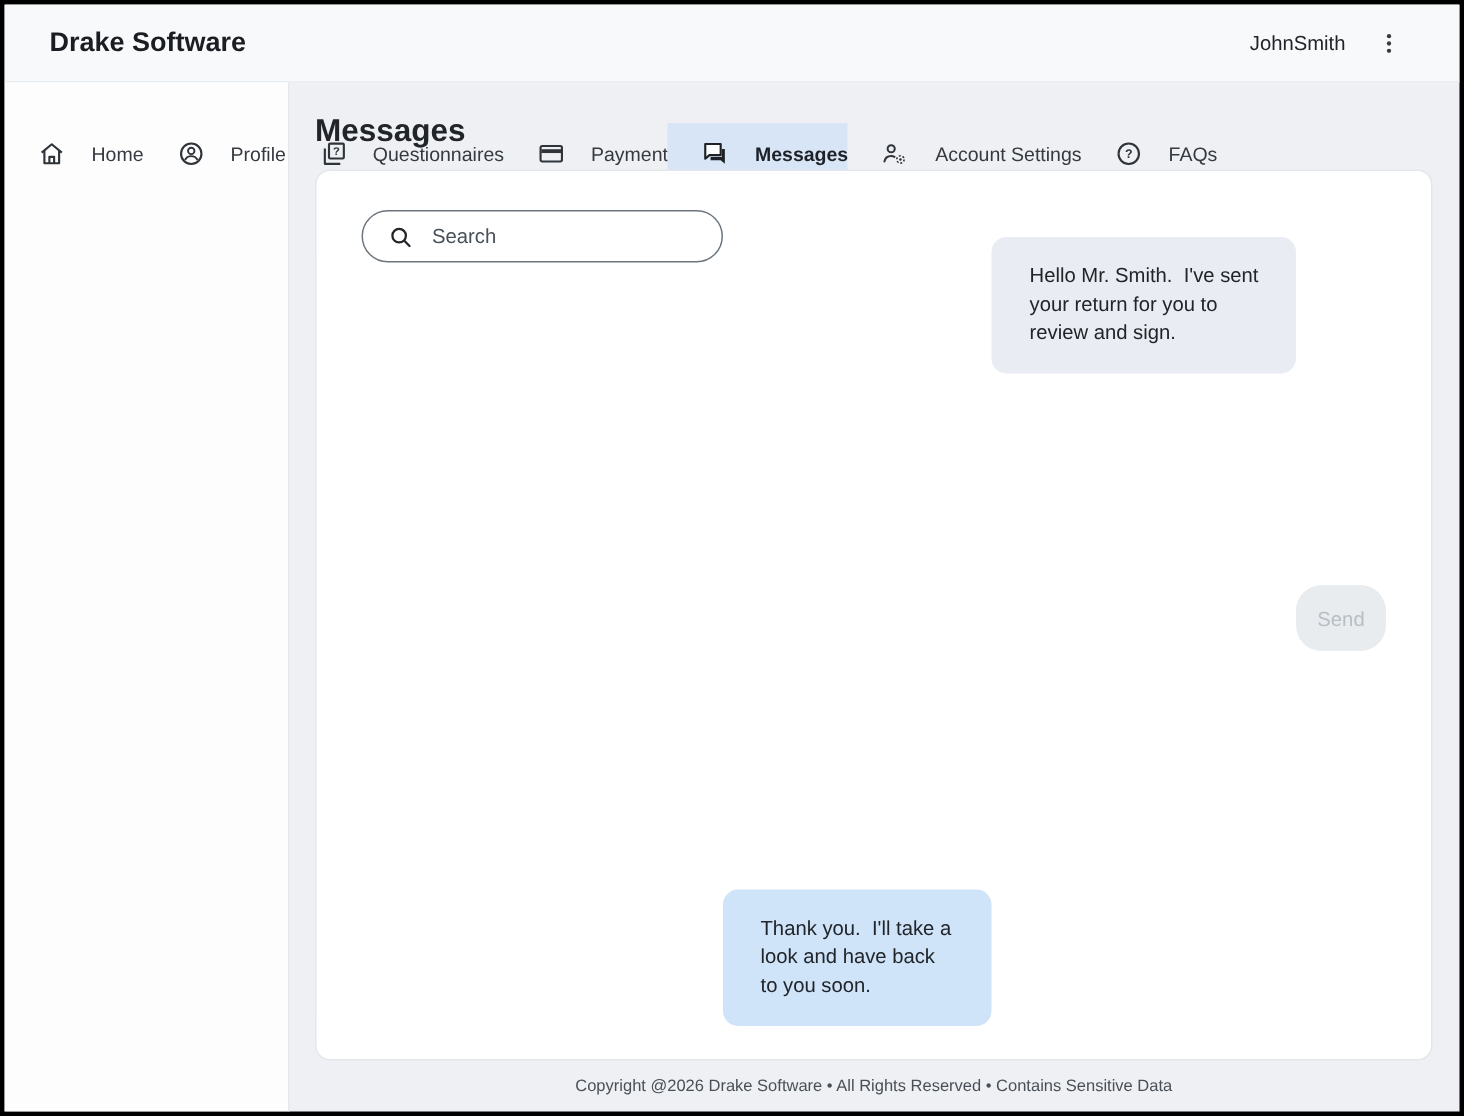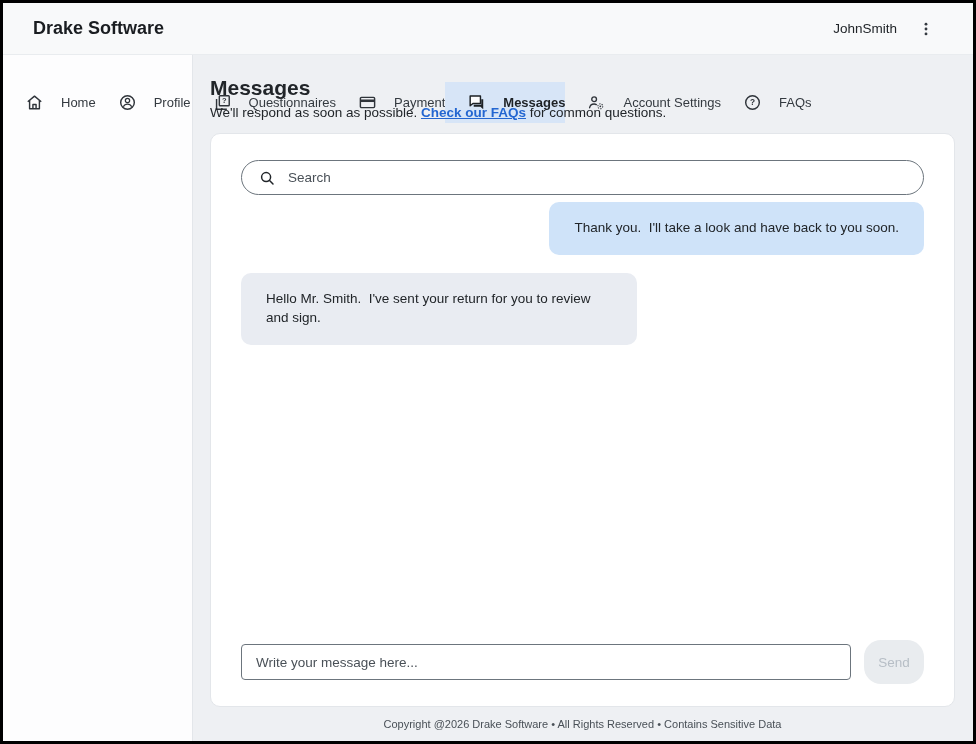--- a/index.html
+++ b/index.html
@@ -65,21 +65,21 @@
   .page-subtitle { margin-top: 5px; font-size: 13.5px; color: #212529; }
   .page-subtitle a { color: #2366d1; font-weight: bold; text-decoration: underline; cursor: pointer; }
 
   
   .chat-card {
     margin-top: 13px; flex: 1;
     background: #ffffff;
     border: 1px solid #e3e6ea;
     border-radius: 10px;
     padding: 26px 30px 22px 30px;
-    display: flex; flex-direction: column;
+    display: flex; flex-direction: row;
     min-height: 0;
   }
   .search-wrap {
     height: 35px; flex: 0 0 35px;
     border: 1px solid #6c757d;
     border-radius: 18px;
     display: flex; align-items: center;
     padding: 0 16px; gap: 12px;
     background: #fff;
   }
@@ -230,43 +230,39 @@
             </svg>
         </span>
         <span>FAQs</span>
       </div>
 
     </div>
 
     <div class="main-col">
 
       <div class="page-title">Messages</div>
-      <div class="page-subtitle">
-        <span>We'll respond as soon as possible. </span><a>Check our FAQs</a><span> for common questions.</span>
-      </div>
 
       <div class="chat-card">
 
         <div class="search-wrap">
           <span class="icn">
             <svg width="18" height="18" viewBox="0 0 24 24" fill="none" stroke="currentColor" stroke-width="2" stroke-linecap="round">
                 <circle cx="10.8" cy="10.8" r="6"></circle>
                 <path d="M15.4 15.4 L20 20"></path>
               </svg>
           </span>
           <input class="search-input" type="text" placeholder="Search" style="">
         </div>
 
         <div class="bubble outgoing">Thank you.  I'll take a look and have back to you soon.</div>
         <div class="bubble incoming">Hello Mr. Smith.  I've sent your return for you to review and sign.</div>
 
         <div class="chat-spacer"></div>
 
         <div class="composer">
-          <input class="composer-input" type="text" placeholder="Write your message here..." style="">
           <button class="send-btn" disabled="">Send</button>
         </div>
 
       </div>
 
       <div class="footer-bar">Copyright @2026 Drake Software • All Rights Reserved • Contains Sensitive Data</div>
 
     </div>
   </div>
 </div>

